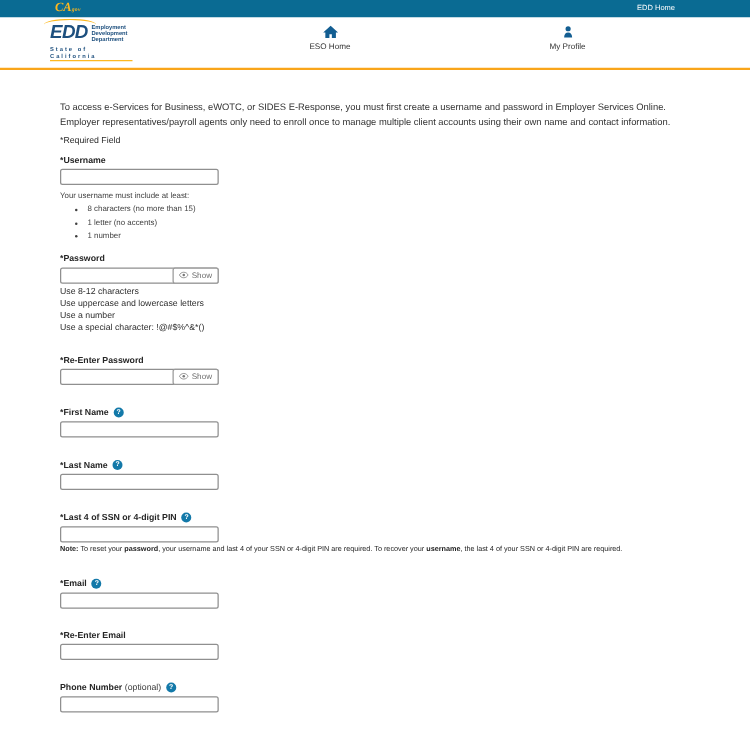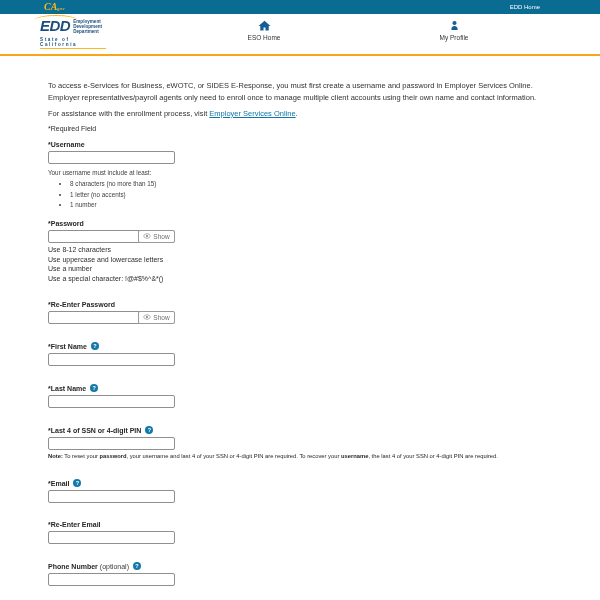--- a/index.html
+++ b/index.html
@@ -124,21 +124,20 @@
     </span>
     <span class="nav-label">My Profile</span>
   </div>
 </div>
 <div class="gold-rule"></div>
 
 <div class="content">
 
   <p class="intro">To access e-Services for Business, eWOTC, or SIDES E-Response, you must first create a username and password in Employer Services Online. Employer representatives/payroll agents only need to enroll once to manage multiple client accounts using their own name and contact information.</p>
 
-  <p class="assist"><span>For assistance with the enrollment process, visit </span><a class="link">Employer Services Online</a><span>.</span></p>
 
   <p class="required"><span>*</span><span>Required Field</span></p>
 
   <div class="field username">
     <label>
         <span>*</span>
         <span>Username</span>
       </label>
     <input class="tb" type="text" value="" style="">
     <div class="u-hint-title">Your username must include at least:</div>

